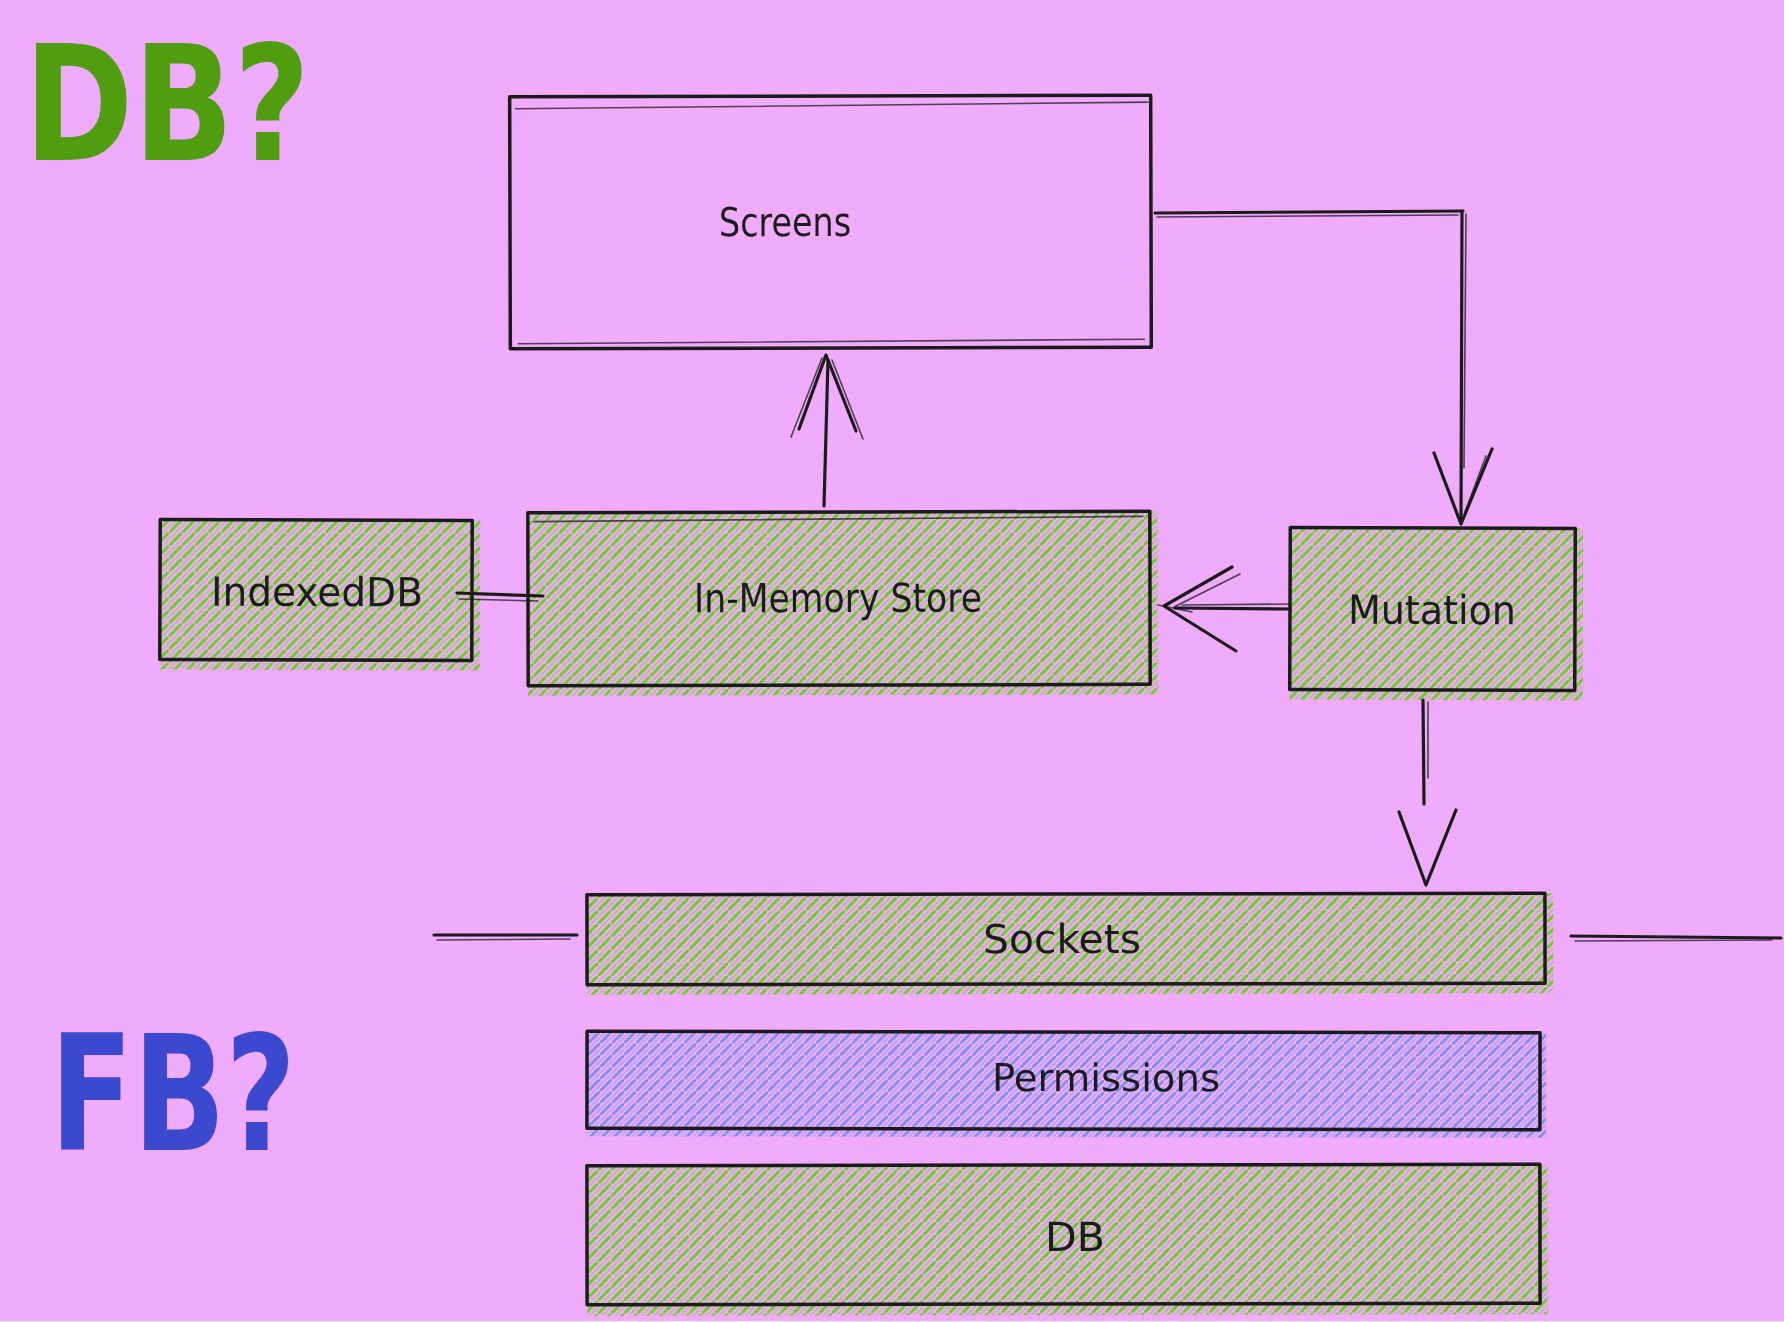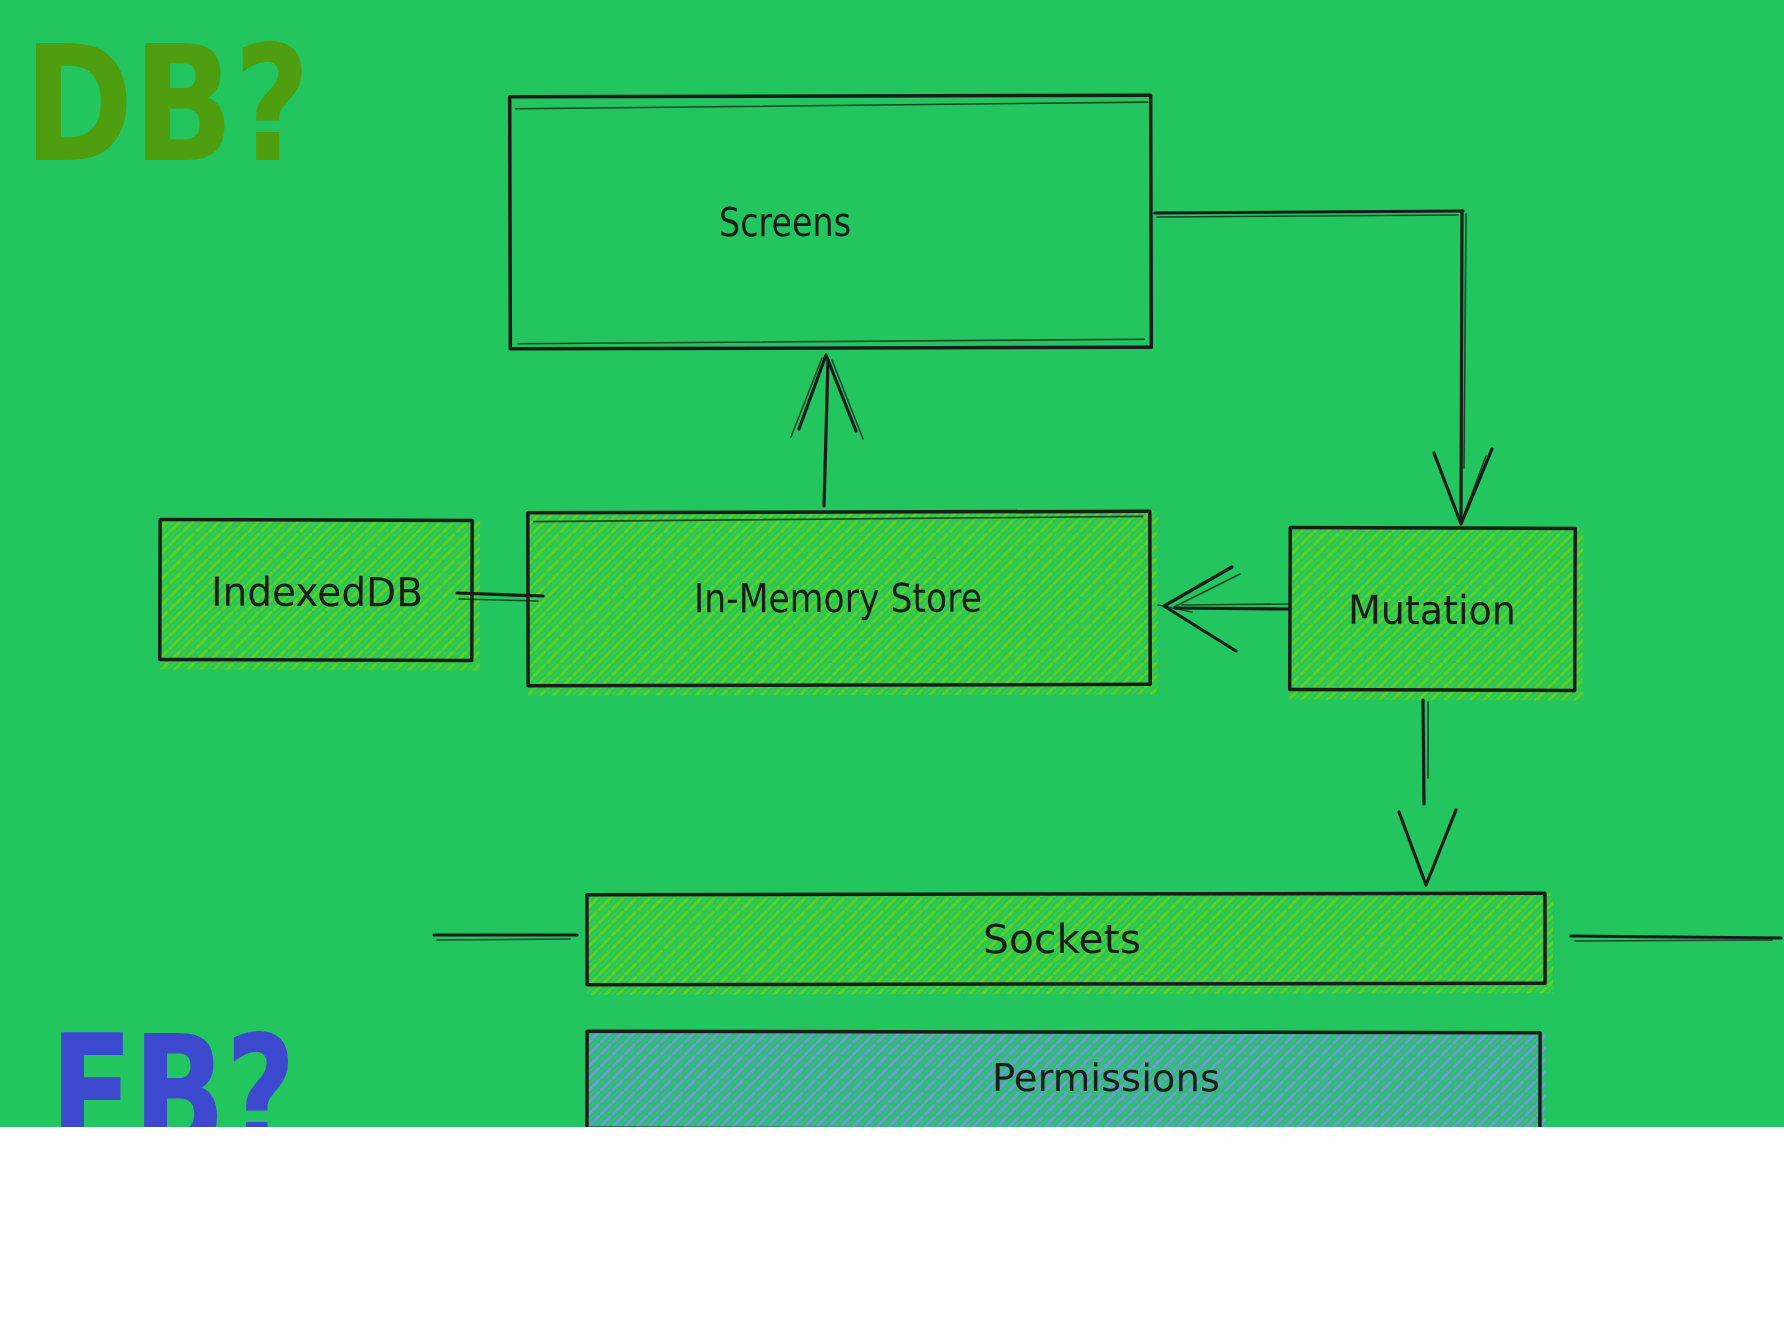--- a/index.html
+++ b/index.html
@@ -1,16 +1,16 @@
 <!DOCTYPE html>
 <html><head>
 <meta charset="utf-8">
 <style>
   html,body{margin:0;padding:0;background:#ffffff;}
-  .canvas{position:relative;width:1784px;height:1127px;background:#22c55e;overflow:hidden;
+  .canvas{position:relative;width:1784px;height:1321px;background:#f0abfc;overflow:hidden;
           font-family:"DejaVu Sans", sans-serif;}
   svg{position:absolute;left:0;top:0;}
   .border{fill:none;stroke:#1b1b1b;stroke-width:3.5;stroke-linecap:round;stroke-linejoin:round;}
   .stroke{fill:none;stroke:#1b1b1b;stroke-width:3.2;stroke-linecap:round;stroke-linejoin:round;}
   .thin{fill:none;stroke:#1b1b1b;stroke-width:1.6;stroke-linecap:round;opacity:.75;}
   .label{fill:#1b1b1b;font-family:"DejaVu Sans", sans-serif;font-size:40px;}
   .annotation{font-family:"DejaVu Sans", sans-serif;font-weight:bold;font-size:160px;}
 </style>
 </head>
 <body>

